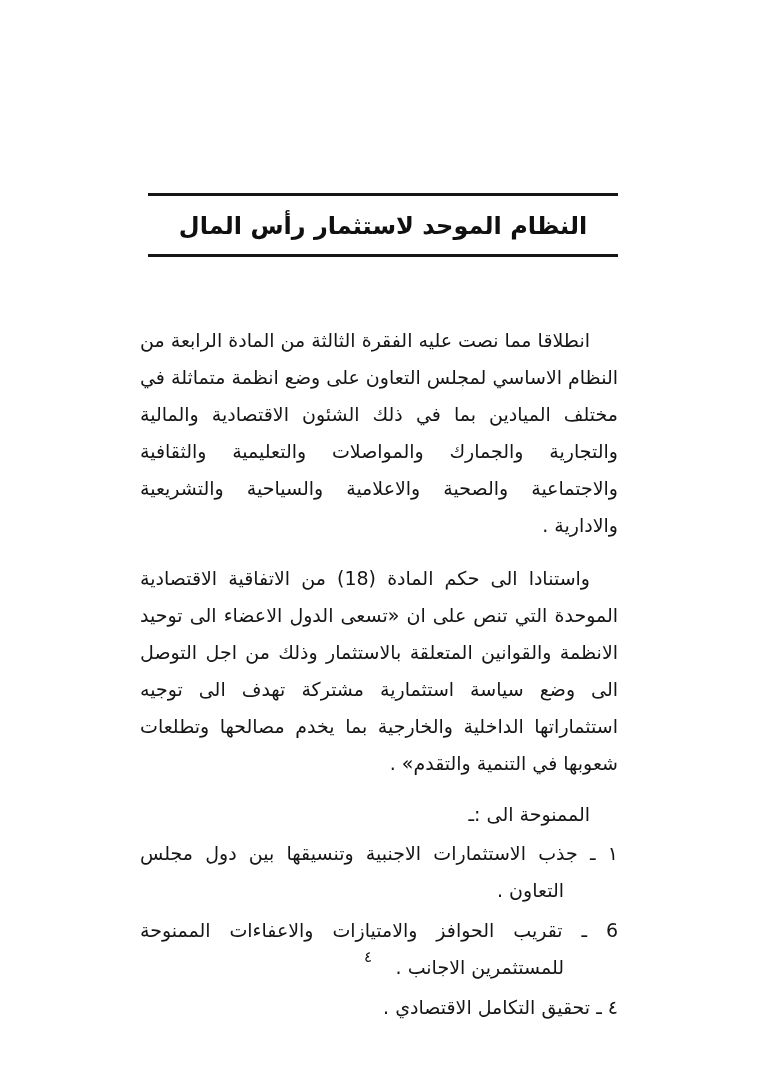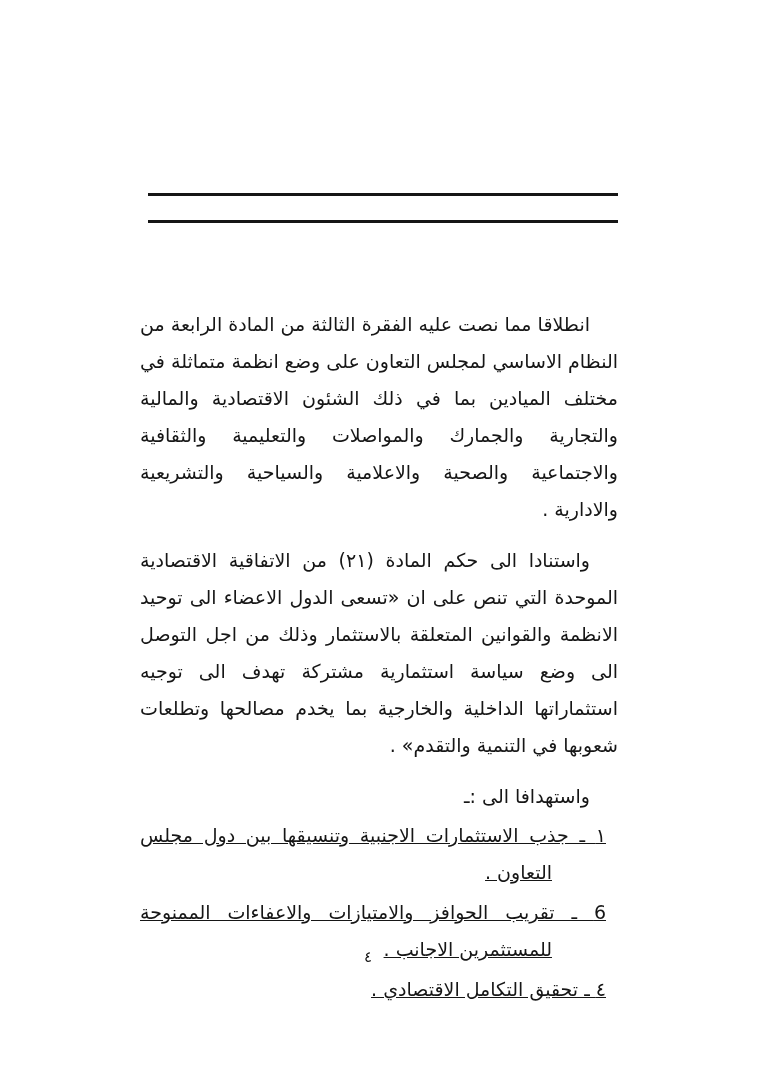--- a/index.html
+++ b/index.html
@@ -41,60 +41,60 @@
     left: 140px;
     top: 306px;
     width: 478px;
     direction: rtl;
     text-align: justify;
     font-size: 19px;
     line-height: 37px;
     color: #161616;
   }
   .para {
-    margin: 0 0 14px 0;
+    margin: 16px 0 14px 0;
     text-indent: 28px; 
   }
   .objectives-heading {
     margin: 6px 0 2px 0;
     text-indent: 28px;
   }
   .obj-list {
     margin: 0;
   }
   .obj-item {
     padding-right: 54px;   
     text-indent: -54px;    
-    margin: 0 12px 3px 0;
-    text-decoration: underline;
+    margin: 0 0 3px 0;
   }
   
   .page-number {
     position: absolute;
     top: 948px;
     left: 0;
     width: 736px; 
     text-align: center;
     font-size: 15px;
     color: #111111;
   }
 </style>
 </head>
 <body>
 
 <div class="page">
 
   <div class="title-block">
+    <div class="title-line">النظام الموحد لاستثمار رأس المال</div>
   </div>
 
   <div class="body-col">
     <p class="para">انطلاقا مما نصت عليه الفقرة الثالثة من المادة الرابعة من النظام الاساسي لمجلس التعاون على وضع انظمة متماثلة في مختلف الميادين بما في ذلك الشئون الاقتصادية والمالية والتجارية والجمارك والمواصلات والتعليمية والثقافية والاجتماعية والصحية والاعلامية والسياحية والتشريعية والادارية .</p>
-    <p class="para">واستنادا الى حكم المادة (٢١) من الاتفاقية الاقتصادية الموحدة التي تنص على ان «تسعى الدول الاعضاء الى توحيد الانظمة والقوانين المتعلقة بالاستثمار وذلك من اجل التوصل الى وضع سياسة استثمارية مشتركة تهدف الى توجيه استثماراتها الداخلية والخارجية بما يخدم مصالحها وتطلعات شعوبها في التنمية والتقدم» .</p>
+    <p class="para">واستنادا الى حكم المادة (18) من الاتفاقية الاقتصادية الموحدة التي تنص على ان «تسعى الدول الاعضاء الى توحيد الانظمة والقوانين المتعلقة بالاستثمار وذلك من اجل التوصل الى وضع سياسة استثمارية مشتركة تهدف الى توجيه استثماراتها الداخلية والخارجية بما يخدم مصالحها وتطلعات شعوبها في التنمية والتقدم» .</p>
 
-    <p class="objectives-heading">واستهدافا الى :ـ</p>
+    <p class="objectives-heading">الممنوحة الى :ـ</p>
 
     <div class="obj-list">
       <div class="obj-item">١ ـ جذب الاستثمارات الاجنبية وتنسيقها بين دول مجلس التعاون .</div>
       <div class="obj-item">6 ـ تقريب الحوافز والامتيازات والاعفاءات الممنوحة للمستثمرين الاجانب .</div>
       <div class="obj-item">٤ ـ تحقيق التكامل الاقتصادي .</div>
 
     </div>
   </div>
 
   <div class="page-number">٤</div>

